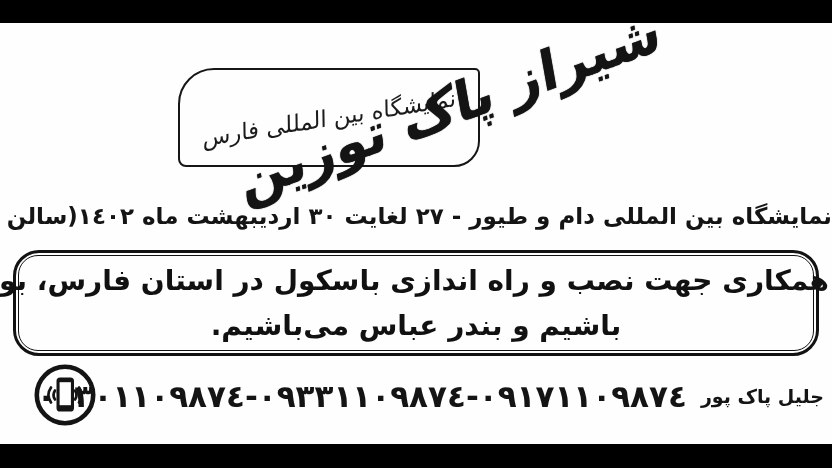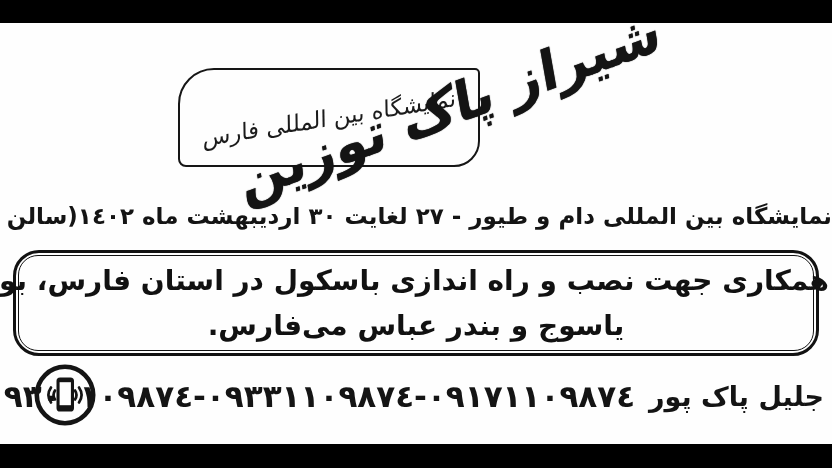--- a/index.html
+++ b/index.html
@@ -49,21 +49,21 @@
     display:flex;flex-direction:column;align-items:center;justify-content:center;
     padding:0 10px;
   }
   .ann-line{font-size:28px;font-weight:bold;line-height:45px;white-space:nowrap;color:#111;}
 
   
   .contact-row{
     position:absolute;top:342px;right:8px;left:104px;height:62px;
     display:flex;align-items:center;direction:rtl;
   }
-  .contact-name{font-size:27px;font-weight:bold;white-space:nowrap;margin-left:14px;color:#141414;}
+  .contact-name{font-size:19px;font-weight:bold;white-space:nowrap;margin-left:14px;color:#141414;}
   .phone-numbers{font-size:31px;font-weight:bold;white-space:nowrap;direction:ltr;color:#141414;letter-spacing:0.5px;}
   .phone-icon-wrap{position:absolute;left:33px;top:340px;width:64px;height:64px;}
 </style>
 </head>
 <body>
 
 <div class="stage">
 
   <div class="letterbox top"></div>
 
@@ -75,21 +75,21 @@
 
     <div class="brand-title">
       <span class="skew">شیراز پاک توزین</span>
     </div>
 
     <div class="event-line">نمایشگاه بین المللی دام و طیور - ۲۷ لغایت ۳۰ اردیبهشت ماه ۱٤۰۲(سالن حافظ، غرفه ۱۵)</div>
 
     <div class="ann-box">
       <div class="ann-box-inner">
         <div class="ann-line">آماده همکاری جهت نصب و راه اندازی باسکول در استان فارس، بوشهر،</div>
-        <div class="ann-line">یاسوج و بندر عباس می‌فارس.</div>
+        <div class="ann-line">باشیم و بندر عباس می‌باشیم.</div>
       </div>
     </div>
 
     <div class="contact-row">
       <span class="contact-name">جلیل پاک پور</span>
       <span class="phone-numbers">۰۹۳۰۱۱۰۹۸۷٤-۰۹۳۳۱۱۰۹۸۷٤-۰۹۱۷۱۱۰۹۸۷٤</span>
     </div>
 
     <div class="phone-icon-wrap">
       <svg viewBox="0 0 64 64" width="64" height="64" aria-hidden="true">

